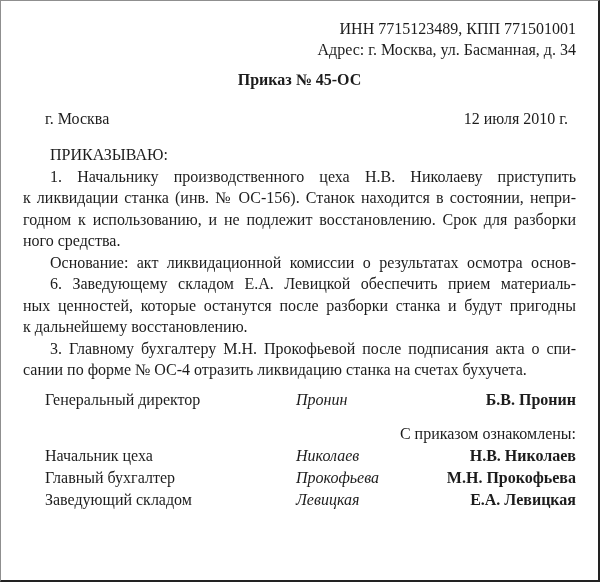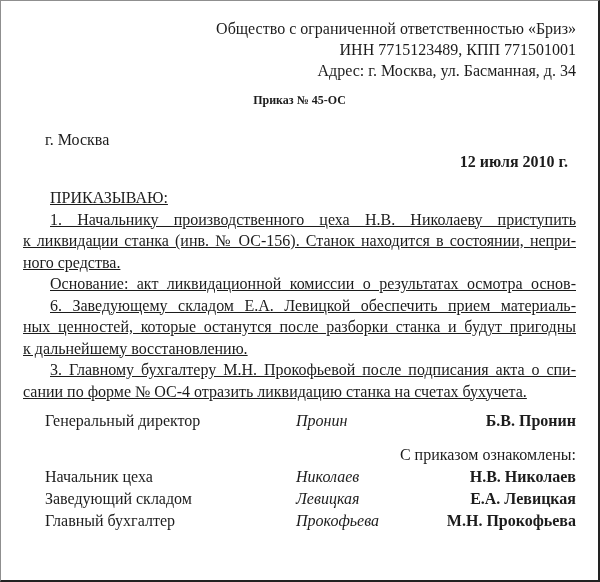--- a/index.html
+++ b/index.html
@@ -24,35 +24,33 @@
     overflow: hidden;
   }
   .company-header {
     text-align: right;
     line-height: 21px;
   }
   .doc-title {
     margin-top: 9px;
     text-align: center;
     font-weight: bold;
-    font-size: 12px;
+    font-size: 16px;
     line-height: 21px;
   }
   .meta-row {
     margin-top: 18px;
     display: flex;
     padding-left: 22px;
     padding-right: 8px;
     line-height: 22px;
-    flex-direction: column;
   }
-  .meta-date { margin-left: auto; font-weight: bold; }
+  .meta-date { margin-left: auto; }
   .doc-body {
     margin-top: 14px;
-    text-decoration: underline;
   }
   .doc-body .line {
     line-height: 21.5px;
     white-space: nowrap;
   }
   .doc-body .line.fill {
     text-align: justify;
     text-align-last: justify;
     white-space: normal;
   }
@@ -75,38 +73,38 @@
     line-height: 22px;
     text-align: right;
   }
 </style>
 </head>
 <body>
 
 <div class="page">
 
   <div class="company-header">
-    <div>Общество с ограниченной ответственностью «Бриз»</div>
     <div>ИНН 7715123489, КПП 771501001</div>
     <div>Адрес: г. Москва, ул. Басманная, д. 34</div>
   </div>
 
   <div class="doc-title">
     <div>Приказ № 45-ОС</div>
   </div>
 
   <div class="meta-row">
     <div class="meta-city">г. Москва</div>
     <div class="meta-date">12 июля 2010 г.</div>
   </div>
 
   <div class="doc-body">
     <div class="line indent">ПРИКАЗЫВАЮ:</div>
     <div class="line indent fill">1. Начальнику производственного цеха Н.В. Николаеву приступить</div>
     <div class="line fill">к ликвидации станка (инв. № ОС-156). Станок находится в состоянии, непри-</div>
+    <div class="line fill">годном к использованию, и не подлежит восстановлению. Срок для разборки</div>
     <div class="line">ного средства.</div>
     <div class="line indent fill">Основание: акт ликвидационной комиссии о результатах осмотра основ-</div>
     <div class="line indent fill">6. Заведующему складом Е.А. Левицкой обеспечить прием материаль-</div>
     <div class="line fill">ных ценностей, которые останутся после разборки станка и будут пригодны</div>
     <div class="line">к дальнейшему восстановлению.</div>
     <div class="line indent fill">3. Главному бухгалтеру М.Н. Прокофьевой после подписания акта о спи-</div>
     <div class="line">сании по форме № ОС-4 отразить ликвидацию станка на счетах бухучета.</div>
   </div>
 
   <div class="sig-row director">
@@ -117,24 +115,24 @@
 
   <div class="ack-heading">С приказом ознакомлены:</div>
 
   <div class="sig-row">
     <div class="sig-pos">Начальник цеха</div>
     <div class="sig-sign">Николаев</div>
     <div class="sig-name">Н.В. Николаев</div>
   </div>
 
   <div class="sig-row">
+    <div class="sig-pos">Главный бухгалтер</div>
+    <div class="sig-sign">Прокофьева</div>
+    <div class="sig-name">М.Н. Прокофьева</div>
+  </div>
+
+  <div class="sig-row">
     <div class="sig-pos">Заведующий складом</div>
     <div class="sig-sign">Левицкая</div>
     <div class="sig-name">Е.А. Левицкая</div>
   </div>
 
-  <div class="sig-row">
-    <div class="sig-pos">Главный бухгалтер</div>
-    <div class="sig-sign">Прокофьева</div>
-    <div class="sig-name">М.Н. Прокофьева</div>
-  </div>
-
 </div>
 
 </body></html>

